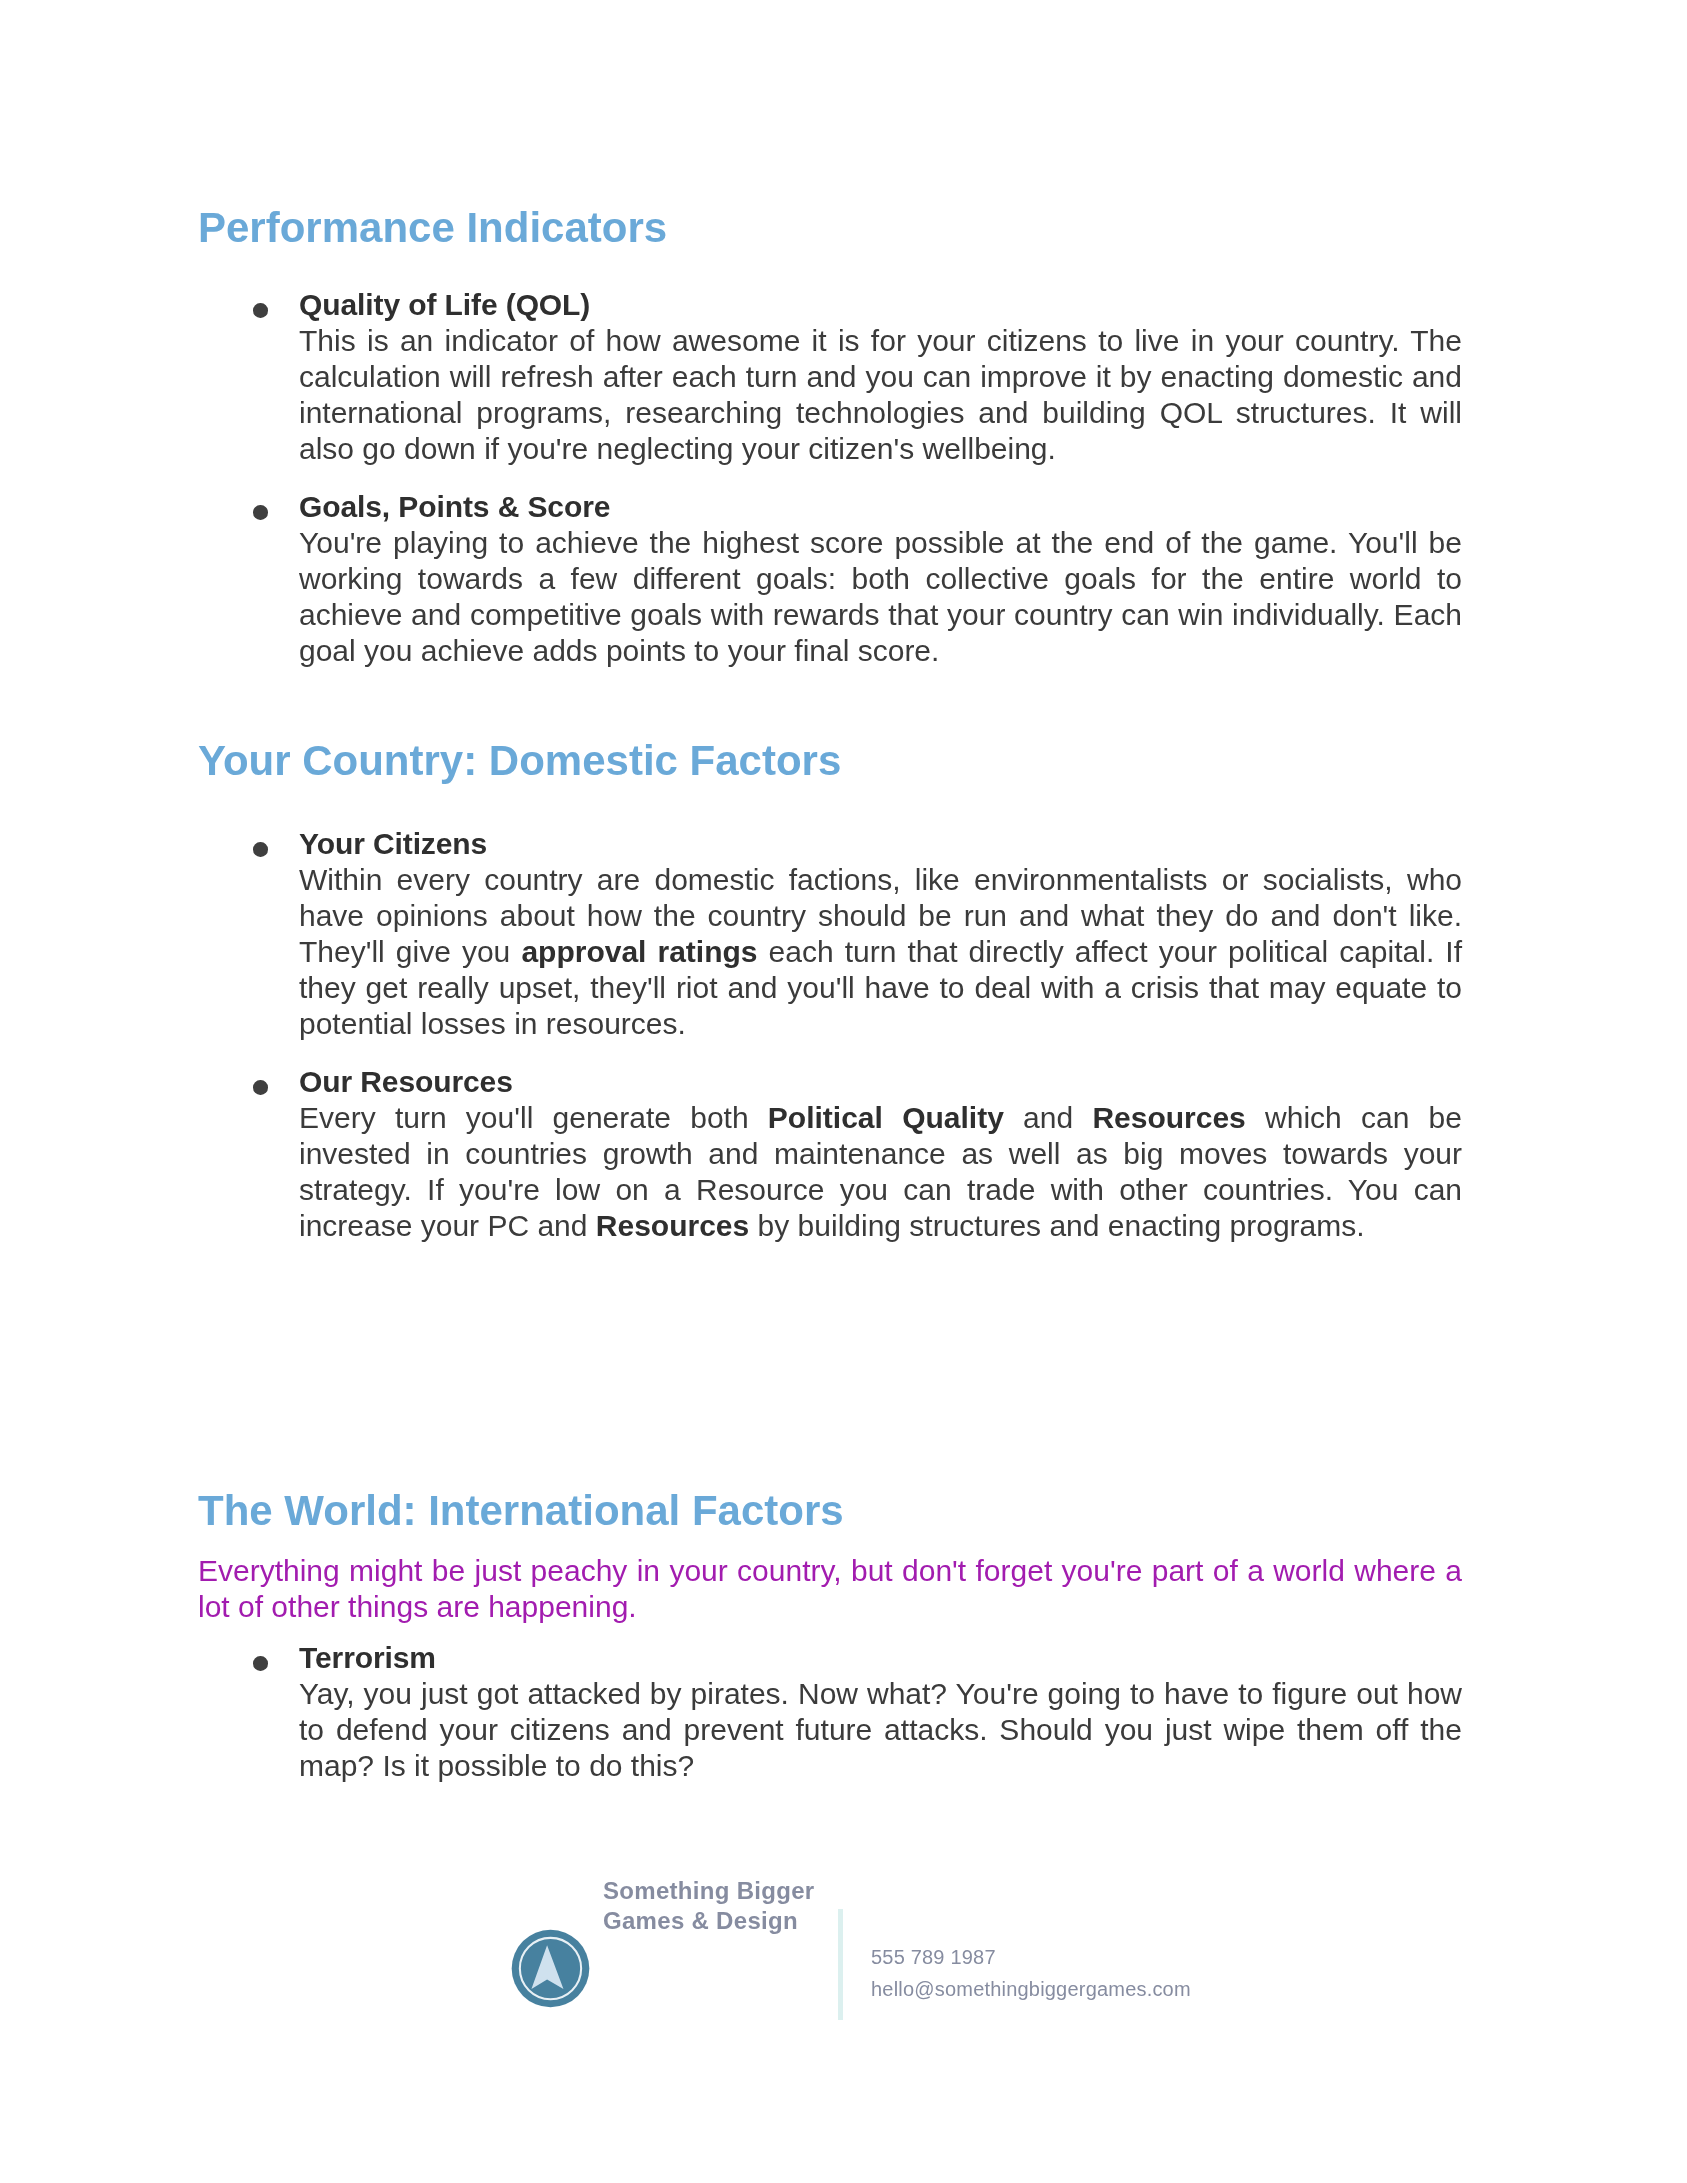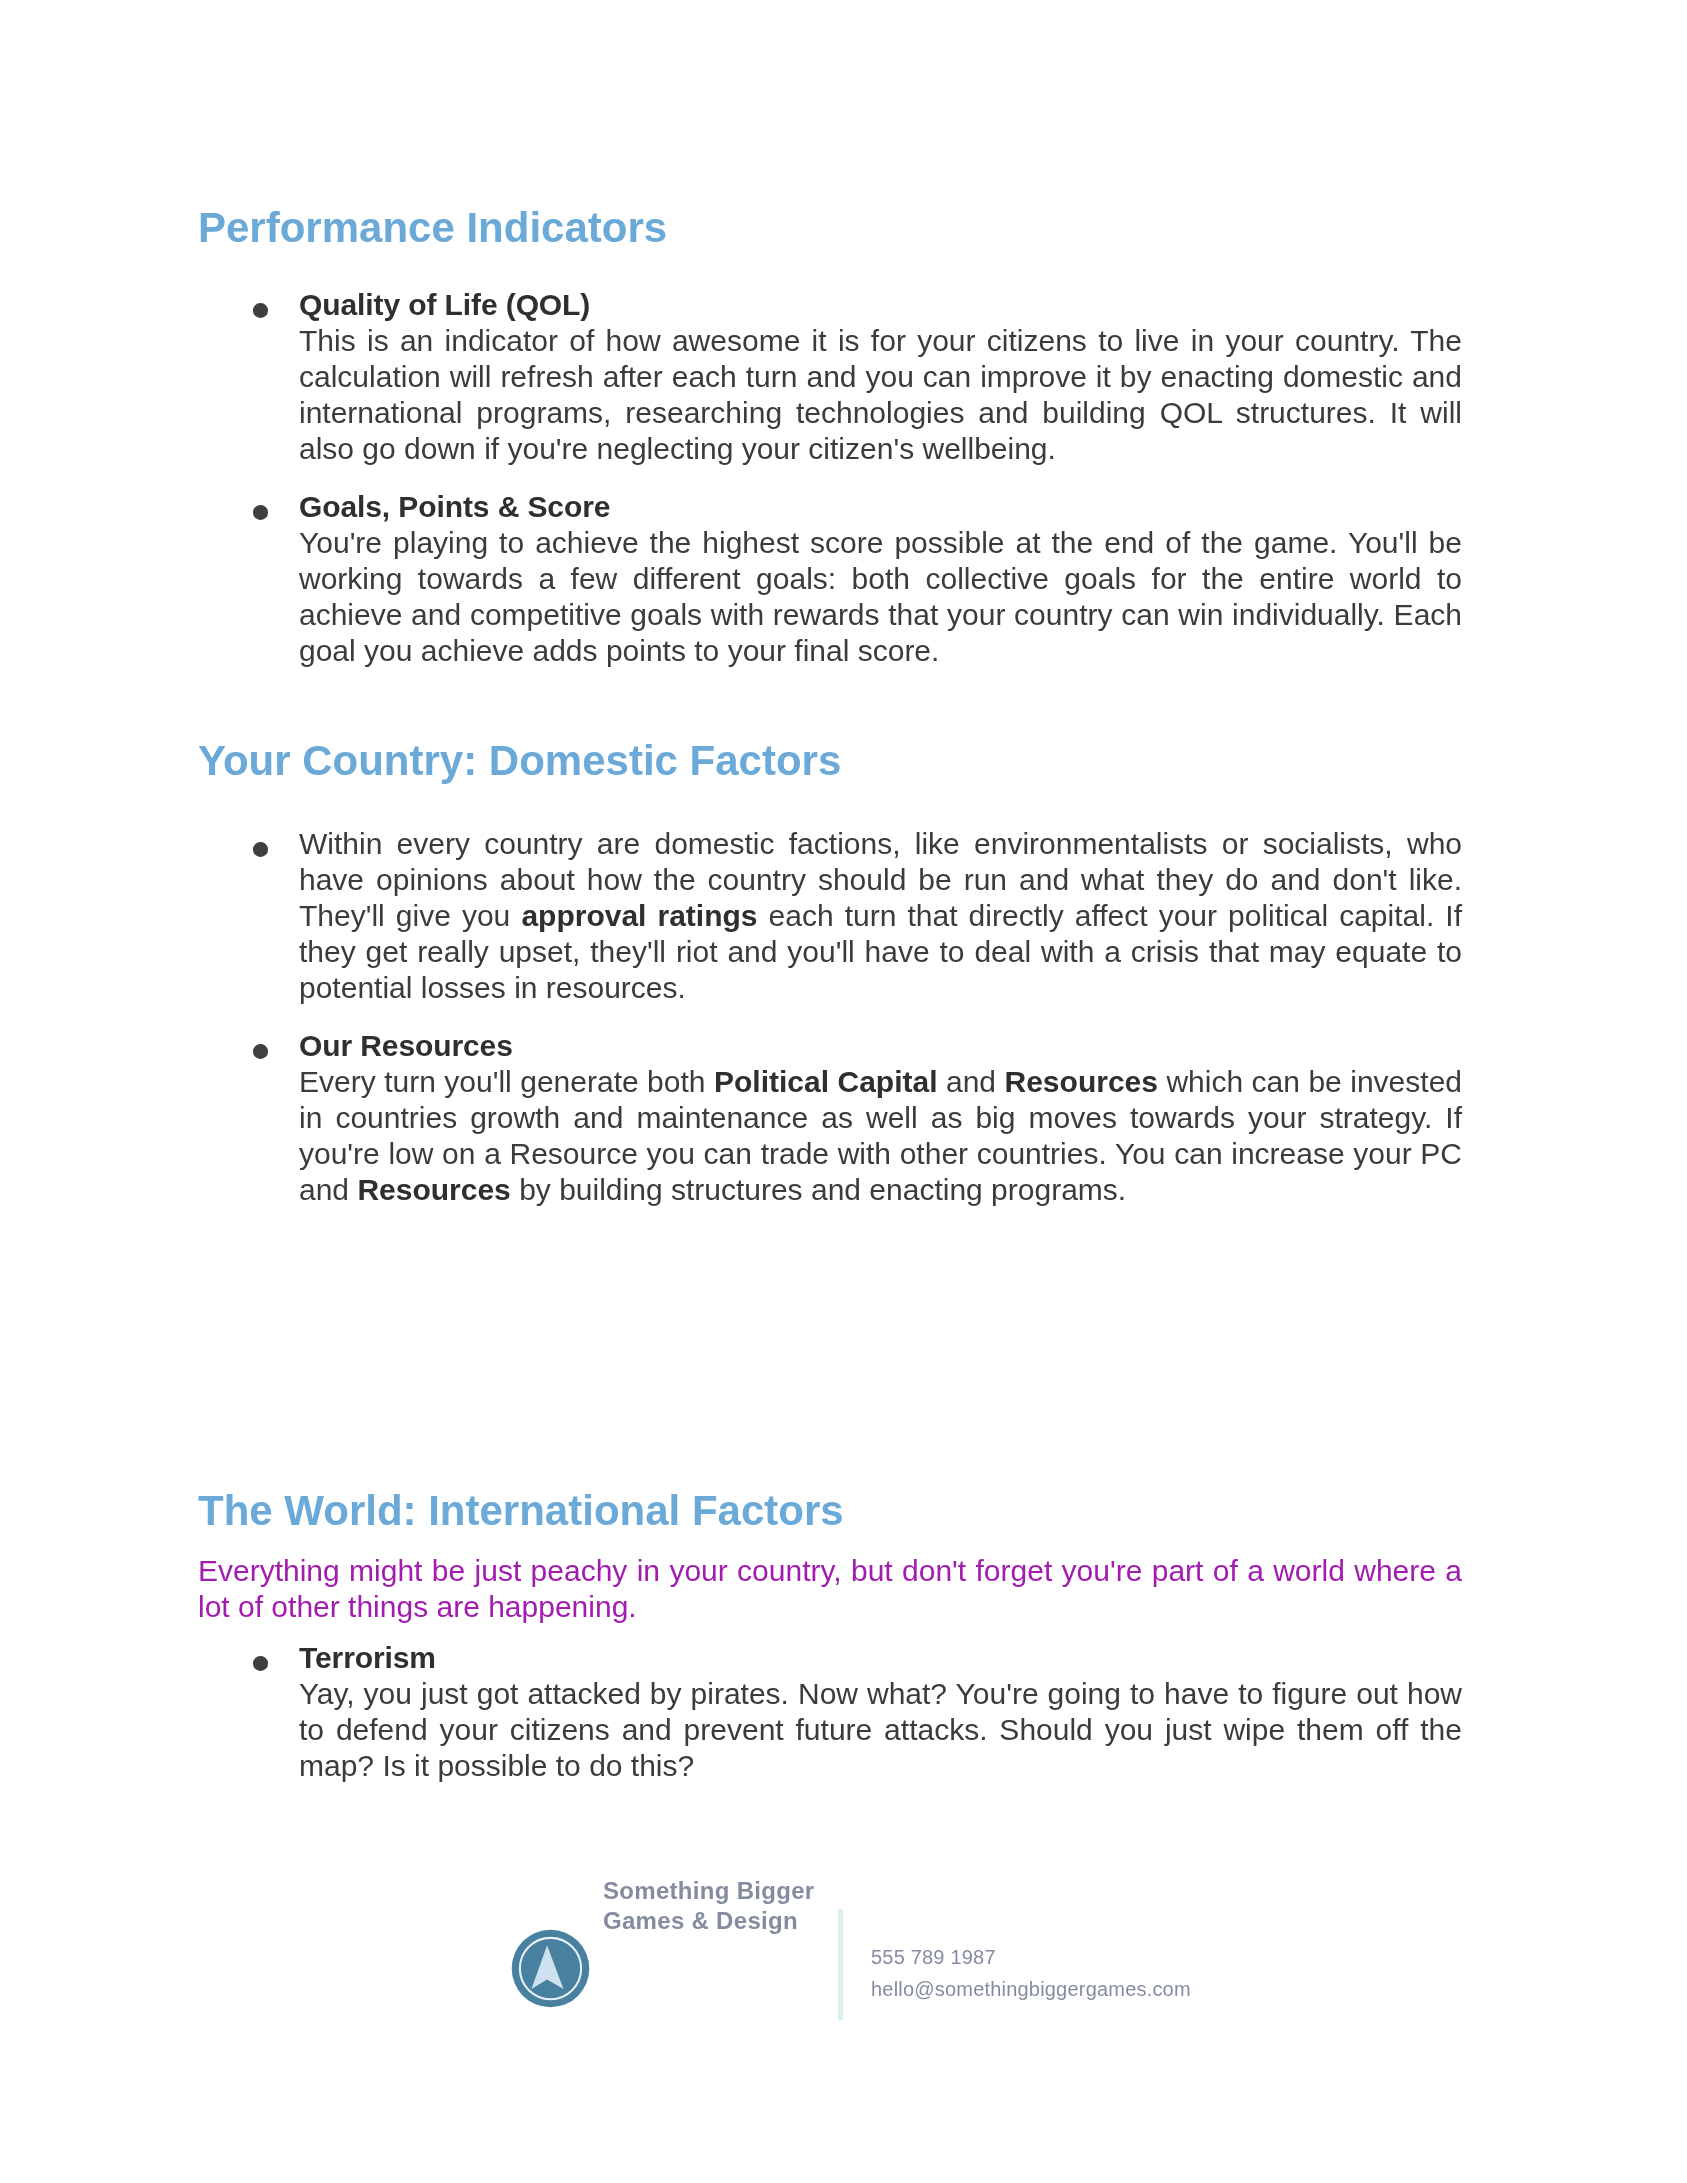--- a/index.html
+++ b/index.html
@@ -80,26 +80,27 @@
         <span class="dot"></span>
         <div class="item-title">Goals, Points &amp; Score</div>
         <div class="item-body">You're playing to achieve the highest score possible at the end of the game.  You'll be working towards a few different goals:  both collective goals for the entire world to achieve and competitive goals with rewards that your country can win individually.  Each goal you achieve adds points to your final score.</div>
       </li>
     </ul>
 
     <h2 class="section" id="h2" style="top:736px">Your Country: Domestic Factors</h2>
     <ul class="bullets" id="l2" style="top:826px">
       <li>
         <span class="dot"></span>
+        <div class="item-title">Your Citizens</div>
         <div class="item-body" id="b-citizens">Within every country are domestic factions, like environmentalists or socialists, who have opinions about how the country should be run and what they do and don't like.  They'll give you <b>approval ratings</b> each turn that directly affect your political capital.  If they get really upset, they'll riot and you'll have to deal with a crisis that may equate to potential losses in resources.</div>
       </li>
       <li>
         <span class="dot"></span>
         <div class="item-title">Our Resources</div>
-        <div class="item-body" id="b-currency">Every turn you'll generate both <b>Political Capital</b> and <b>Resources</b> which can be invested in countries growth and maintenance as well as big moves towards your strategy.  If you're low on a Resource you can trade with other countries.  You can increase your PC and <b>Resources</b> by building structures and enacting programs.</div>
+        <div class="item-body" id="b-currency">Every turn you'll generate both <b>Political Quality</b> and <b>Resources</b> which can be invested in countries growth and maintenance as well as big moves towards your strategy.  If you're low on a Resource you can trade with other countries.  You can increase your PC and <b>Resources</b> by building structures and enacting programs.</div>
       </li>
     </ul>
 
     <h2 class="section" id="h3" style="top:1486px">The World: International Factors</h2>
     <p class="intro" id="intro3" style="top:1553px">Everything might be just peachy in your country, but don't forget you're part of a world where a lot of other things are happening.</p>
     <ul class="bullets" id="l3" style="top:1640px">
       <li>
         <span class="dot"></span>
         <div class="item-title">Terrorism</div>
         <div class="item-body">Yay, you just got attacked by pirates.  Now what?  You're going to have to figure out how to defend your citizens and prevent future attacks.  Should you just wipe them off the map?  Is it possible to do this?</div>

